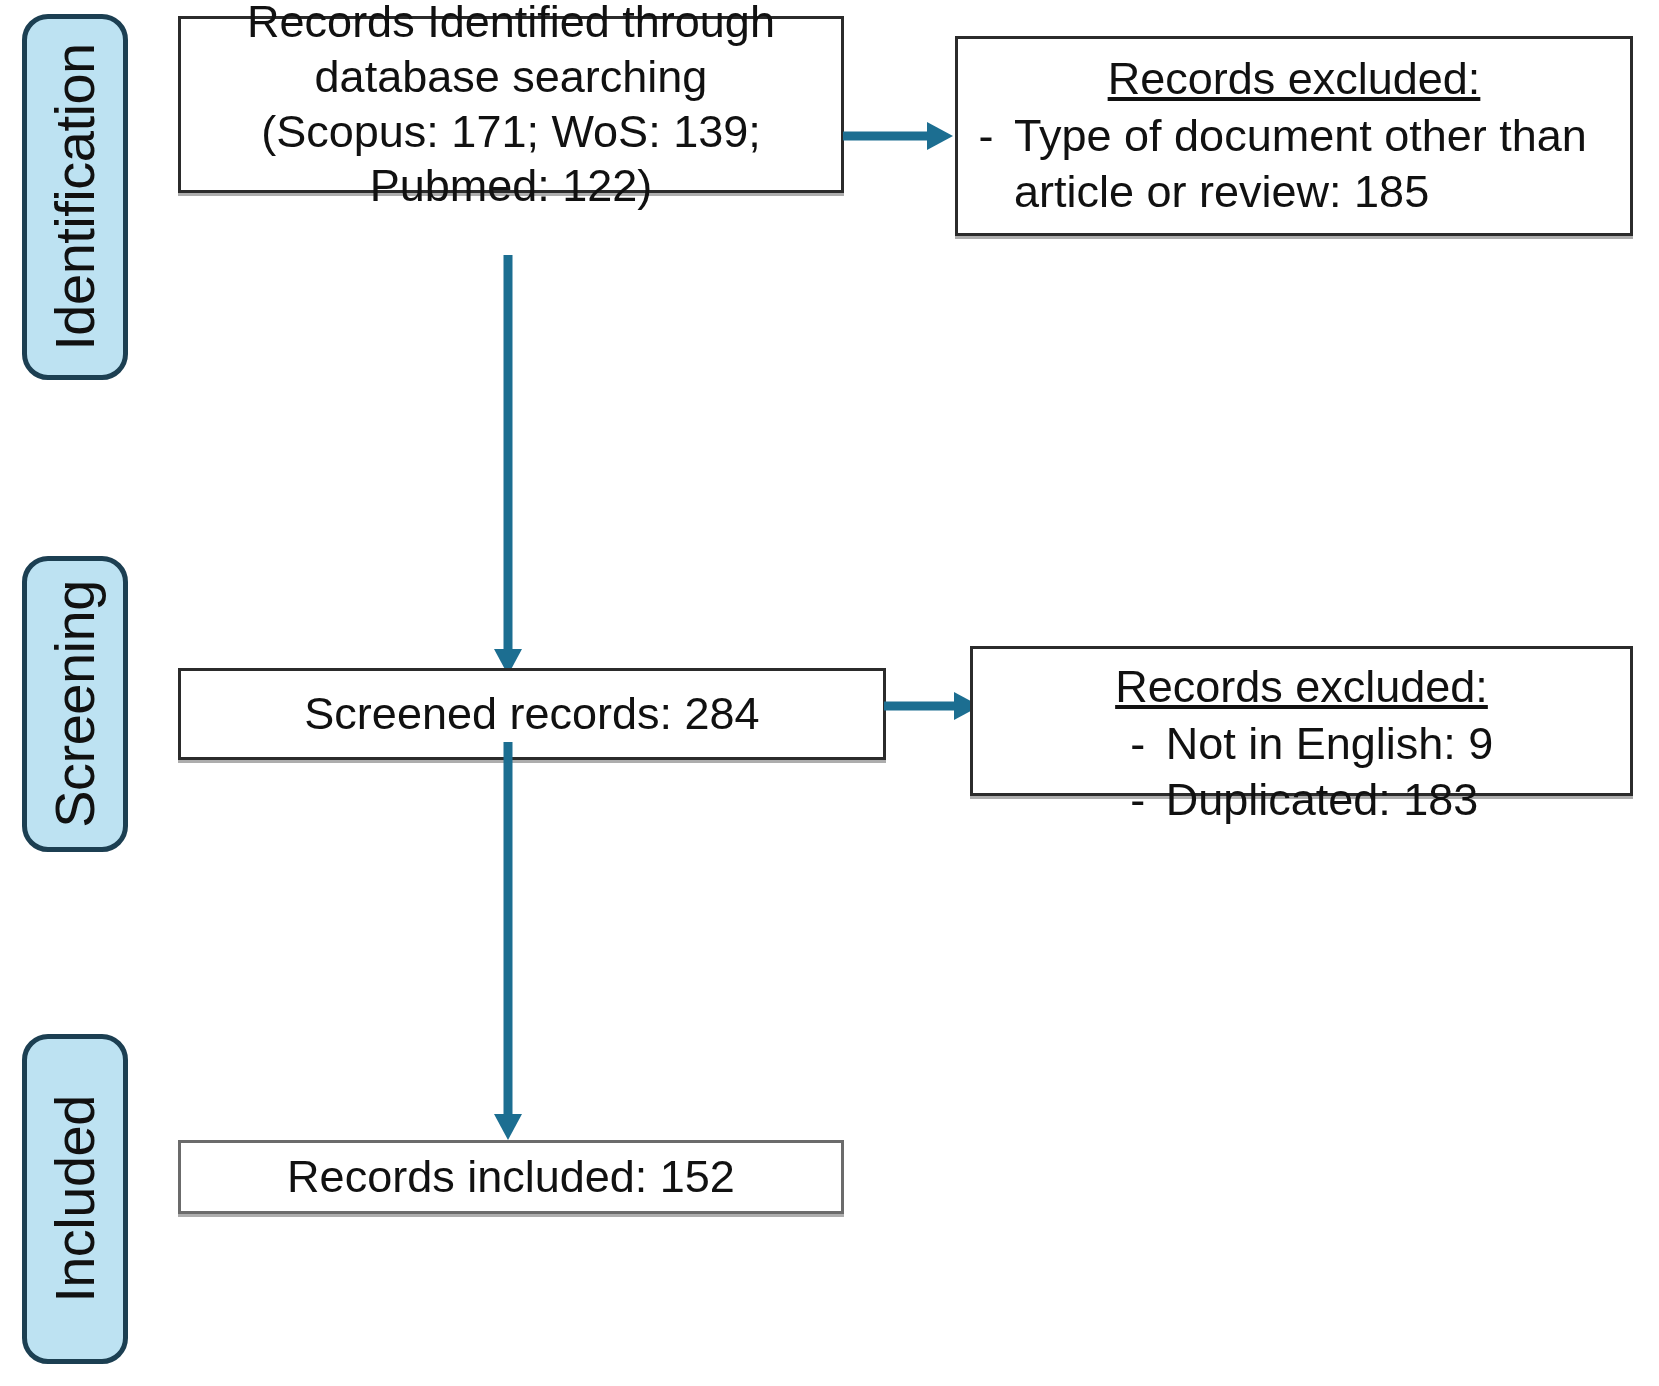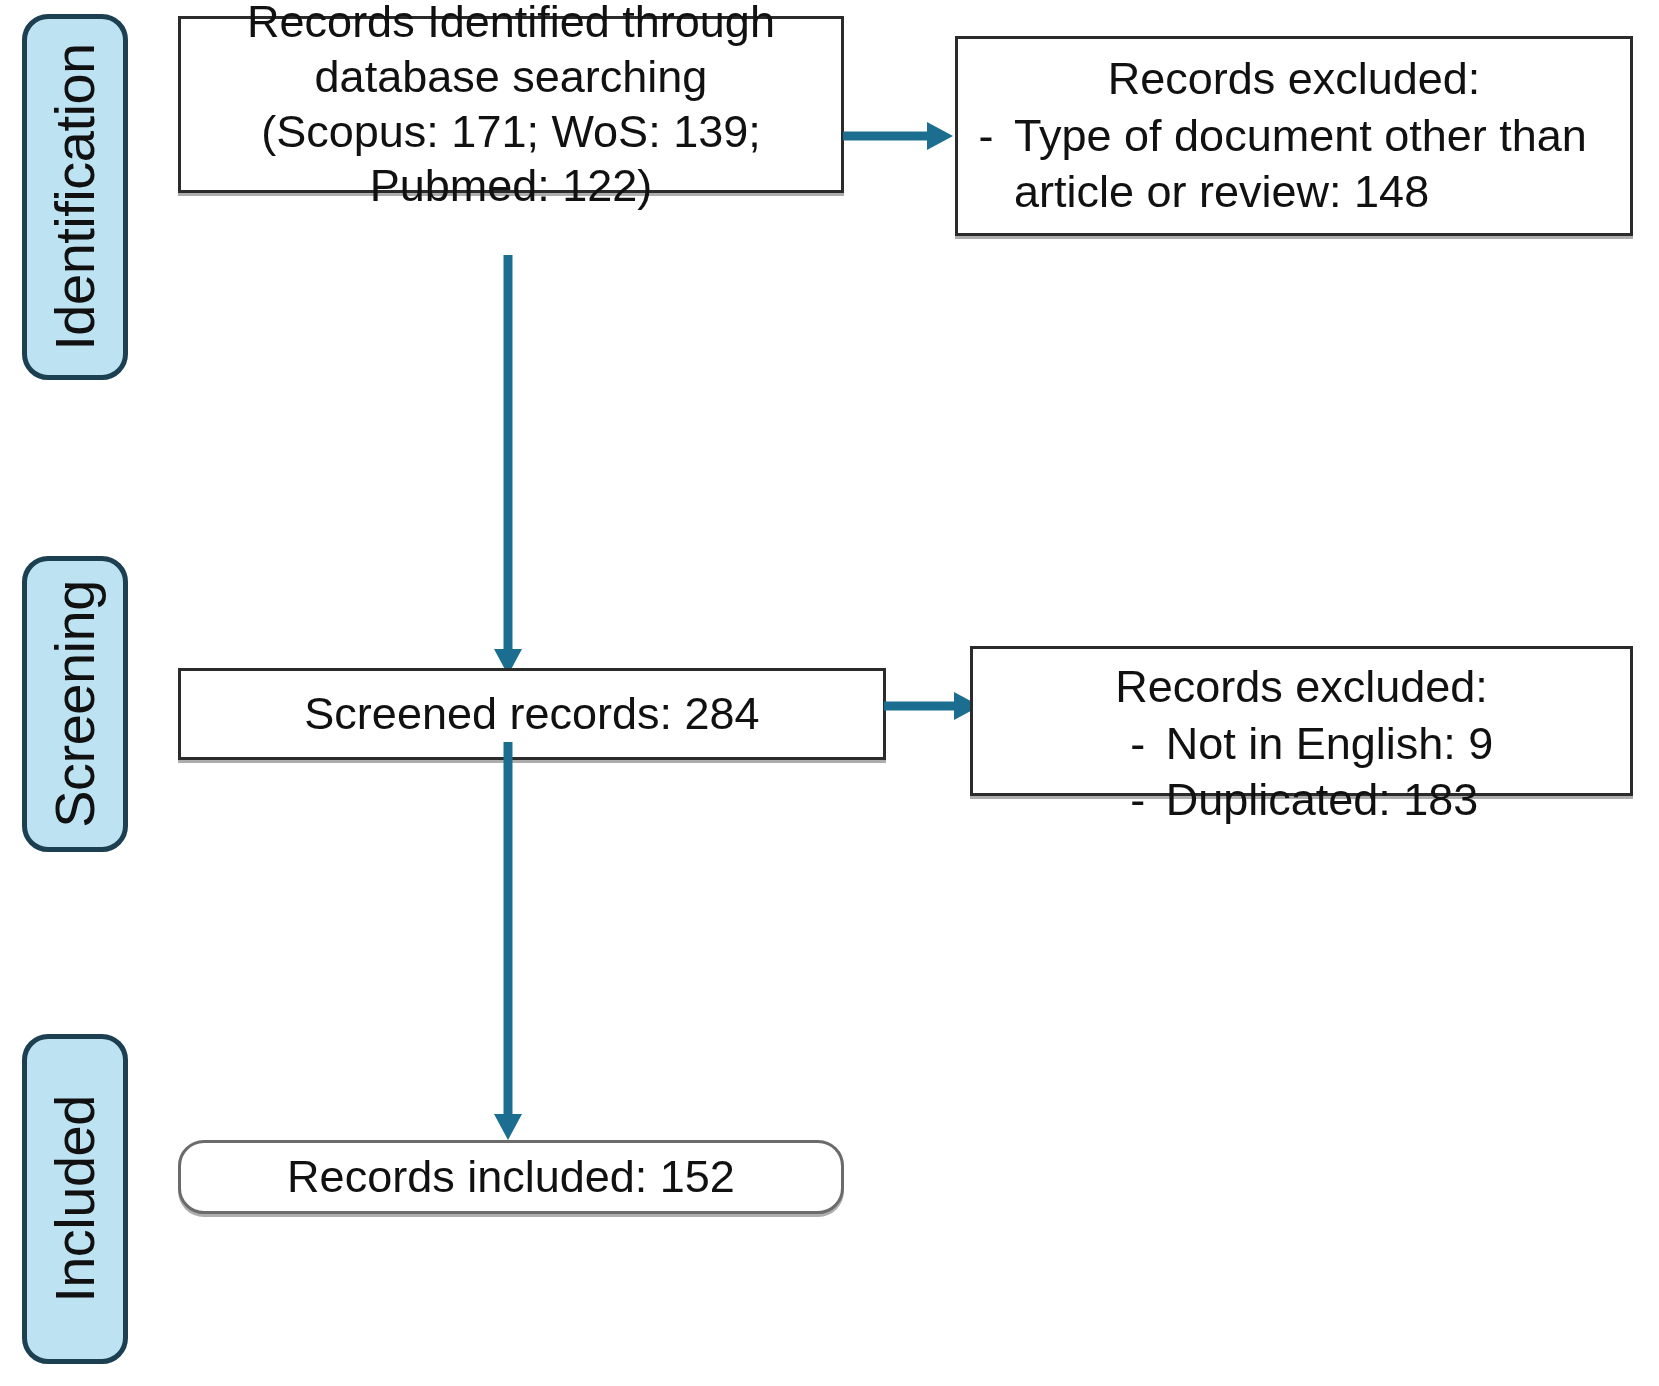--- a/index.html
+++ b/index.html
@@ -72,20 +72,21 @@
     align-items: center;
     justify-content: center;
     color: #111111;
     font-size: 45px;
     line-height: 1.26;
     font-family: "Liberation Sans", sans-serif;
     box-shadow: 0 3px 0 0 rgba(0,0,0,0.32);
   }
   .excl-title {
     text-align: left;
+    text-decoration: underline;
   }
   .excl-list {
     display: block;
   }
   .excl-item {
     display: flex;
     align-items: flex-start;
     text-align: left;
   }
   .excl-dash {
@@ -130,21 +131,21 @@
       <line x1="0" y1="26" x2="86" y2="26" stroke="#1c6e91" stroke-width="9"></line>
       <polygon points="84,12 110,26 84,40" fill="#1c6e91"></polygon>
     </svg>
   </div>
 
   <div class="excl-box" style="left:955px; top:36px; width:678px; height:200px;">
     <div class="excl-title">Records excluded:</div>
     <div class="excl-list">
       <div class="excl-item">
         <span class="excl-dash">-</span>
-        <span class="excl-item-text">Type of document other than article or review: 148</span>
+        <span class="excl-item-text">Type of document other than article or review: 185</span>
       </div>
     </div>
   </div>
 
   <div class="connector" style="left:484px; top:255px; width:48px; height:420px;">
     <svg width="48" height="420" viewBox="0 0 48 420" xmlns="http://www.w3.org/2000/svg">
       <line x1="24" y1="0" x2="24" y2="396" stroke="#1c6e91" stroke-width="9"></line>
       <polygon points="10,394 24,420 38,394" fill="#1c6e91"></polygon>
     </svg>
   </div>
@@ -174,17 +175,17 @@
     </div>
   </div>
 
   <div class="connector" style="left:484px; top:742px; width:48px; height:398px;">
     <svg width="48" height="398" viewBox="0 0 48 398" xmlns="http://www.w3.org/2000/svg">
       <line x1="24" y1="0" x2="24" y2="374" stroke="#1c6e91" stroke-width="9"></line>
       <polygon points="10,372 24,398 38,372" fill="#1c6e91"></polygon>
     </svg>
   </div>
 
-  <div class="flow-box" style="left:178px; top:1140px; width:666px; height:74px; border-color:#6b6b6b;border-radius:26px;">
+  <div class="flow-box" style="left:178px; top:1140px; width:666px; height:74px; border-color:#6b6b6b;">
     <span class="box-text">Records included: 152</span>
   </div>
 
 </div>
 
 </body></html>

